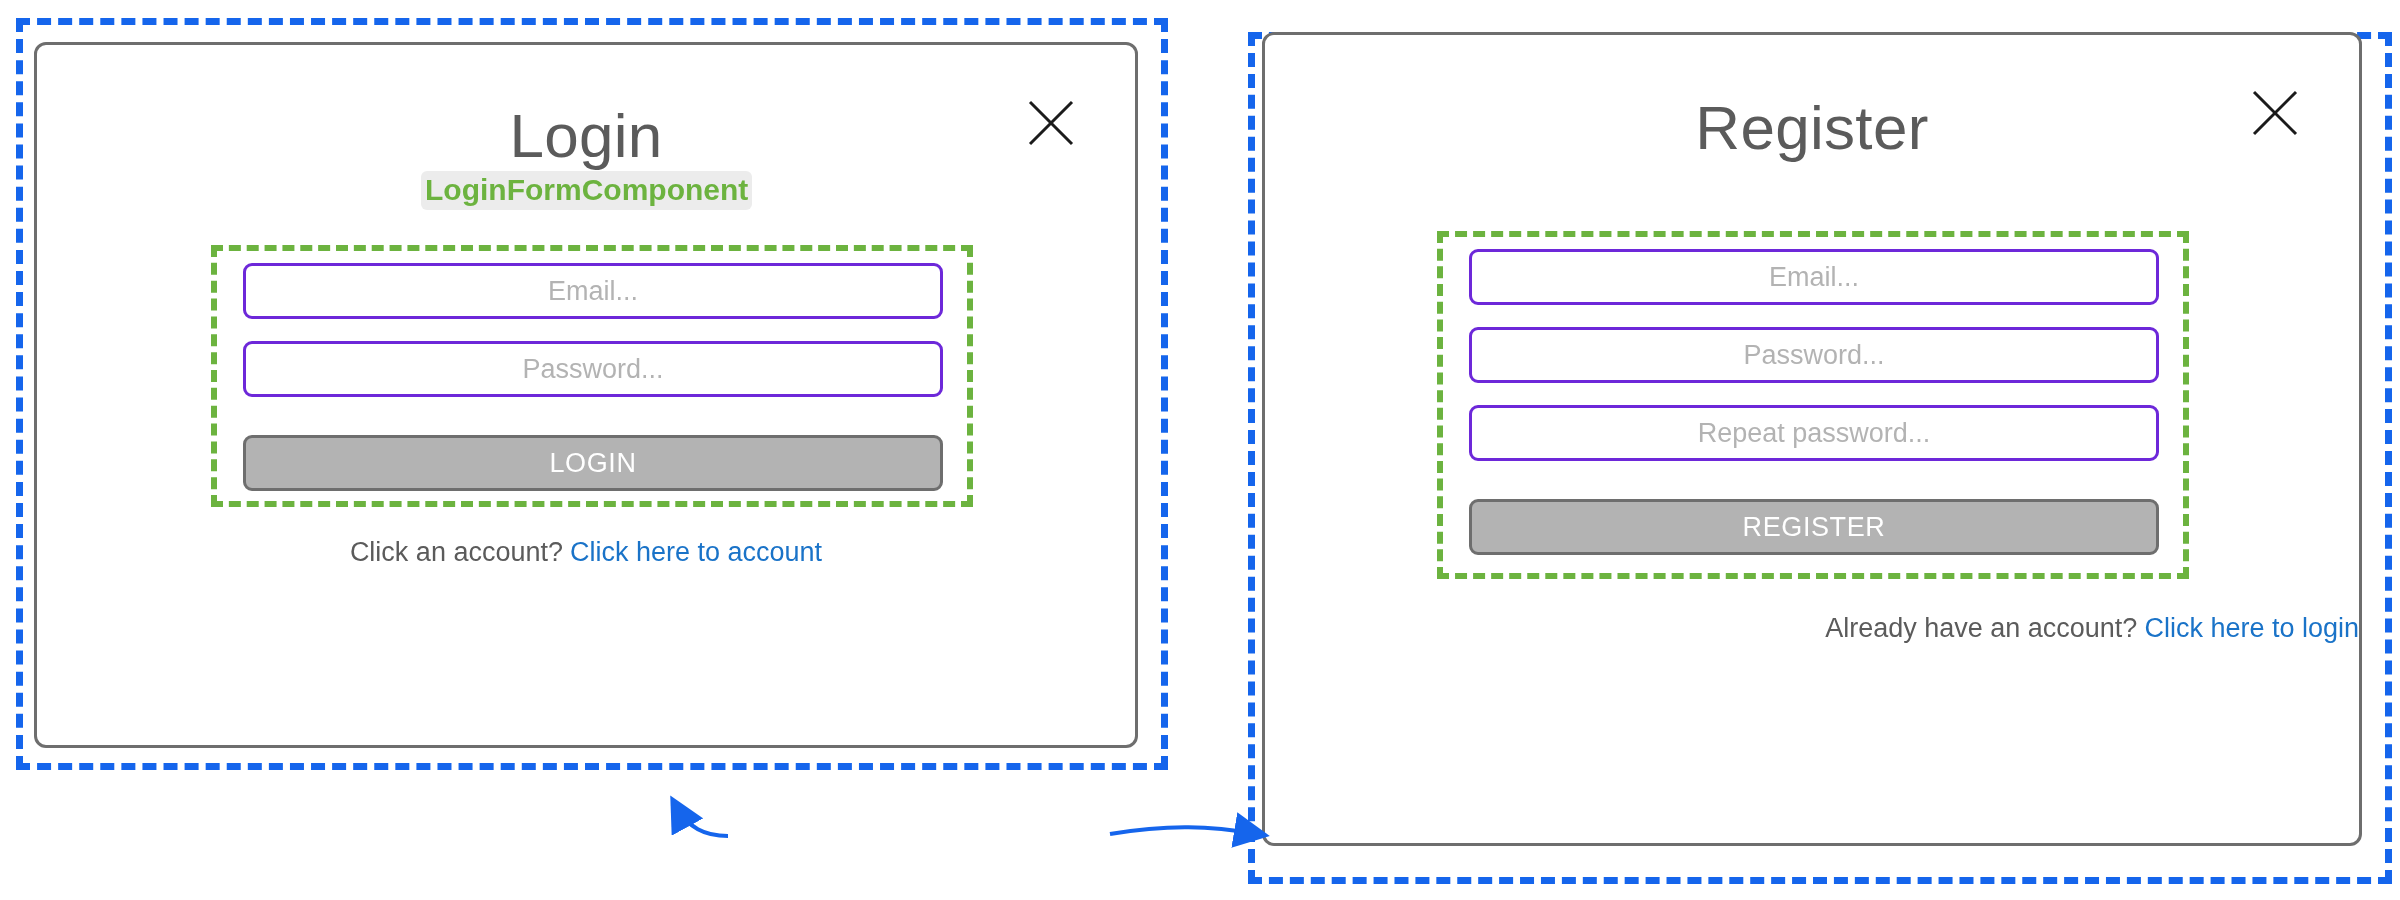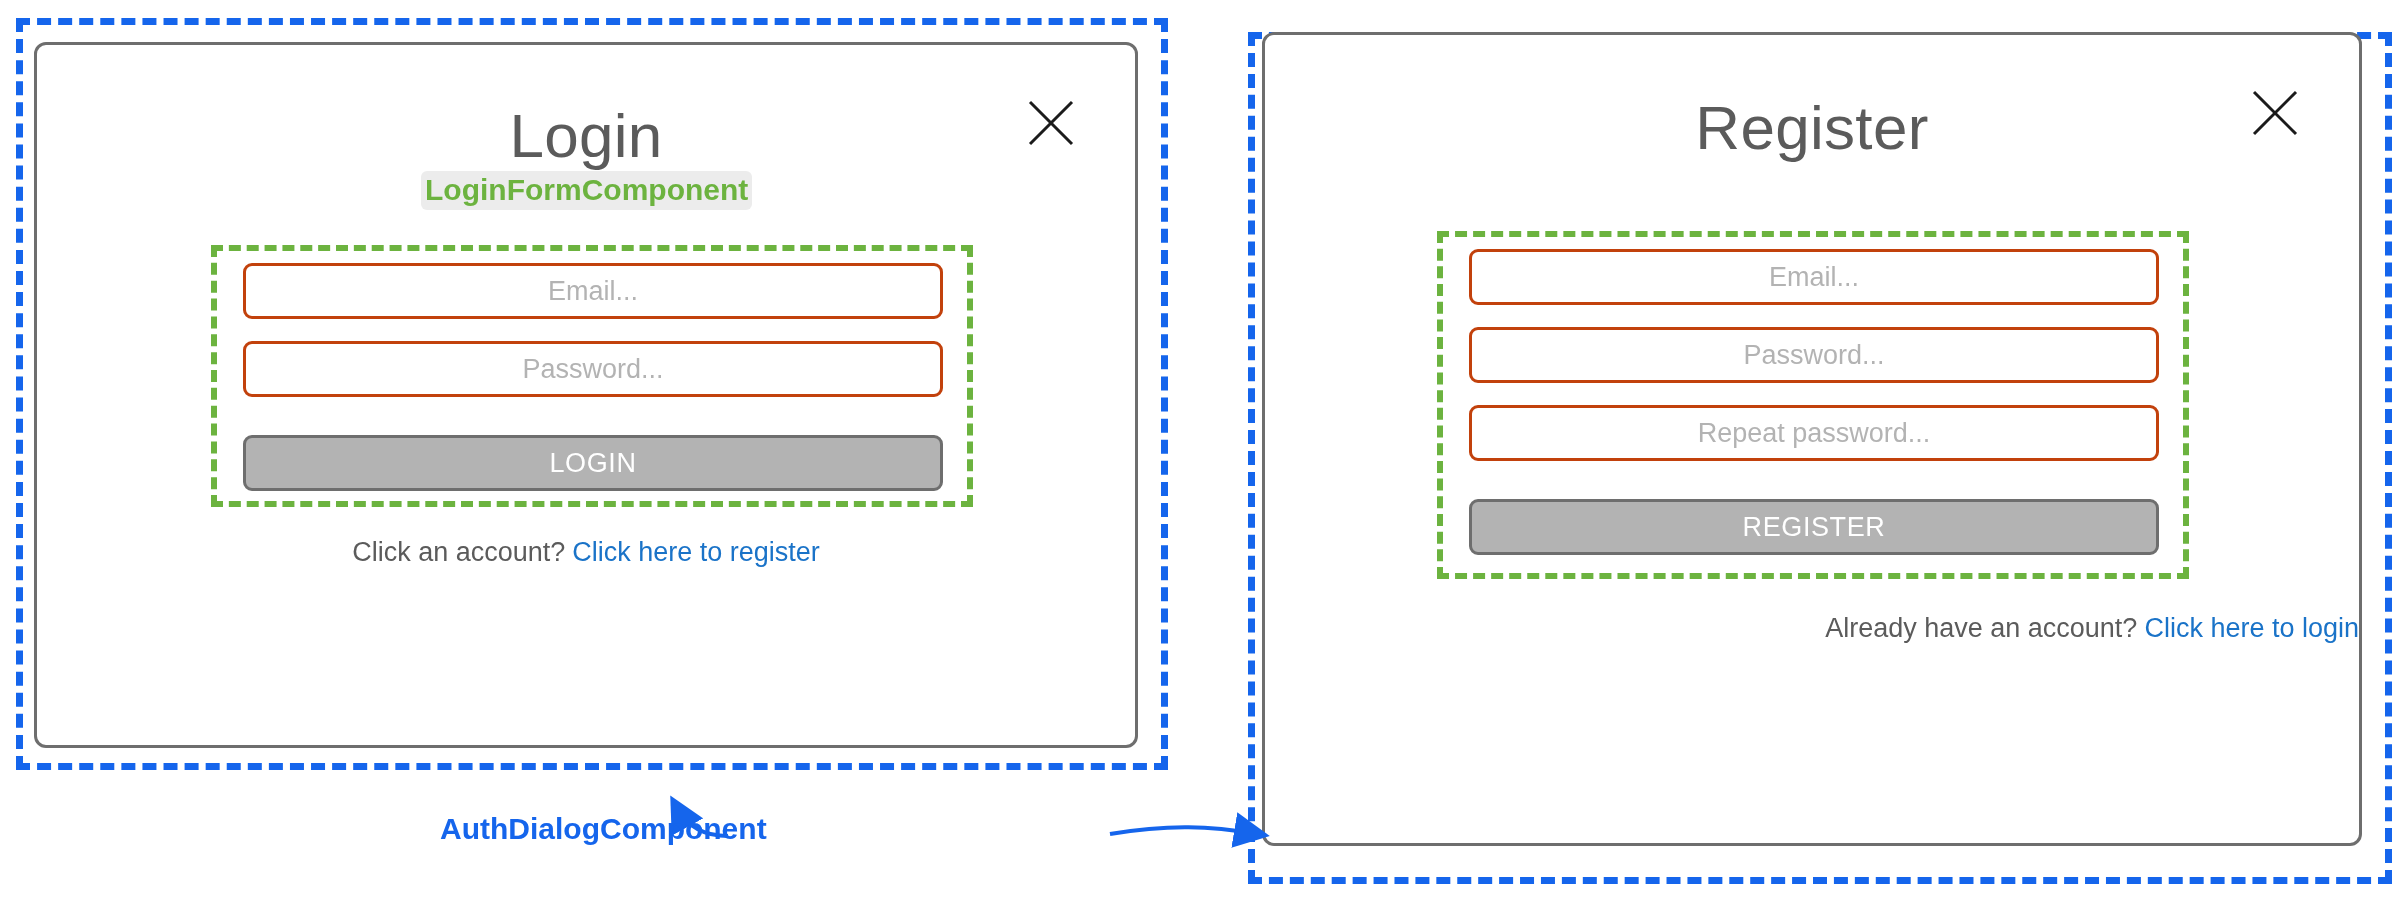--- a/index.html
+++ b/index.html
@@ -94,21 +94,21 @@
 
   
   .form-area { position: absolute; }
   #form-login { left: 206px; top: 218px; width: 700px; }
   #form-reg   { left: 204px; top: 214px; width: 690px; }
 
   .field {
     width: 100%;
     height: 56px;
     box-sizing: border-box;
-    border: 3px solid #c2410c;
+    border: 3px solid #6d28d9;
     border-radius: 9px;
     background: #ffffff;
     color: #b3b3b3;
     font-family: "Liberation Sans", sans-serif;
     font-size: 27px;
     text-align: center;
     outline: none;
     display: block;
     padding: 0;
   }
@@ -195,21 +195,21 @@
 
     <div class="form-area" id="form-login">
       <input class="field" type="text" placeholder="Email..." style="">
       <div class="field-gap"></div>
       <input class="field" type="text" placeholder="Password..." style="">
       <div class="btn-gap-login"></div>
       <button class="primary-btn">LOGIN</button>
     </div>
 
     <div class="switch-line" id="switch-login">
-      <span>Click an account?</span><span class="switch-link">Click here to register</span>
+      <span>Click an account?</span><span class="switch-link">Click here to account</span>
     </div>
   </div>
 
   <div class="anno-blue" id="anno-blue-reg"></div>
 
   <div class="dialog" id="dialog-reg">
 
     <div class="close-icon" id="close-reg">
       <svg viewBox="0 0 52 52" xmlns="http://www.w3.org/2000/svg">
         <line x1="5" y1="5" x2="47" y2="47" stroke="#1b1b1b" stroke-width="3"></line>
@@ -243,15 +243,14 @@
         <path d="M0,0 L9,4.5 L0,9 z" fill="#1565ec"></path>
       </marker>
       <marker id="arrowR" markerWidth="9" markerHeight="9" refX="6" refY="4.5" orient="auto">
         <path d="M0,0 L9,4.5 L0,9 z" fill="#1565ec"></path>
       </marker>
     </defs>
     <path d="M118,50 C 95,50 78,42 66,20" fill="none" stroke="#1565ec" stroke-width="4" marker-end="url(#arrowL)"></path>
     <path d="M500,48 C 560,38 600,40 648,48" fill="none" stroke="#1565ec" stroke-width="4" marker-end="url(#arrowR)"></path>
   </svg>
 
-  <div id="auth-anno-label">AuthDialogComponent</div>
 
 </div>
 
 </body></html>

